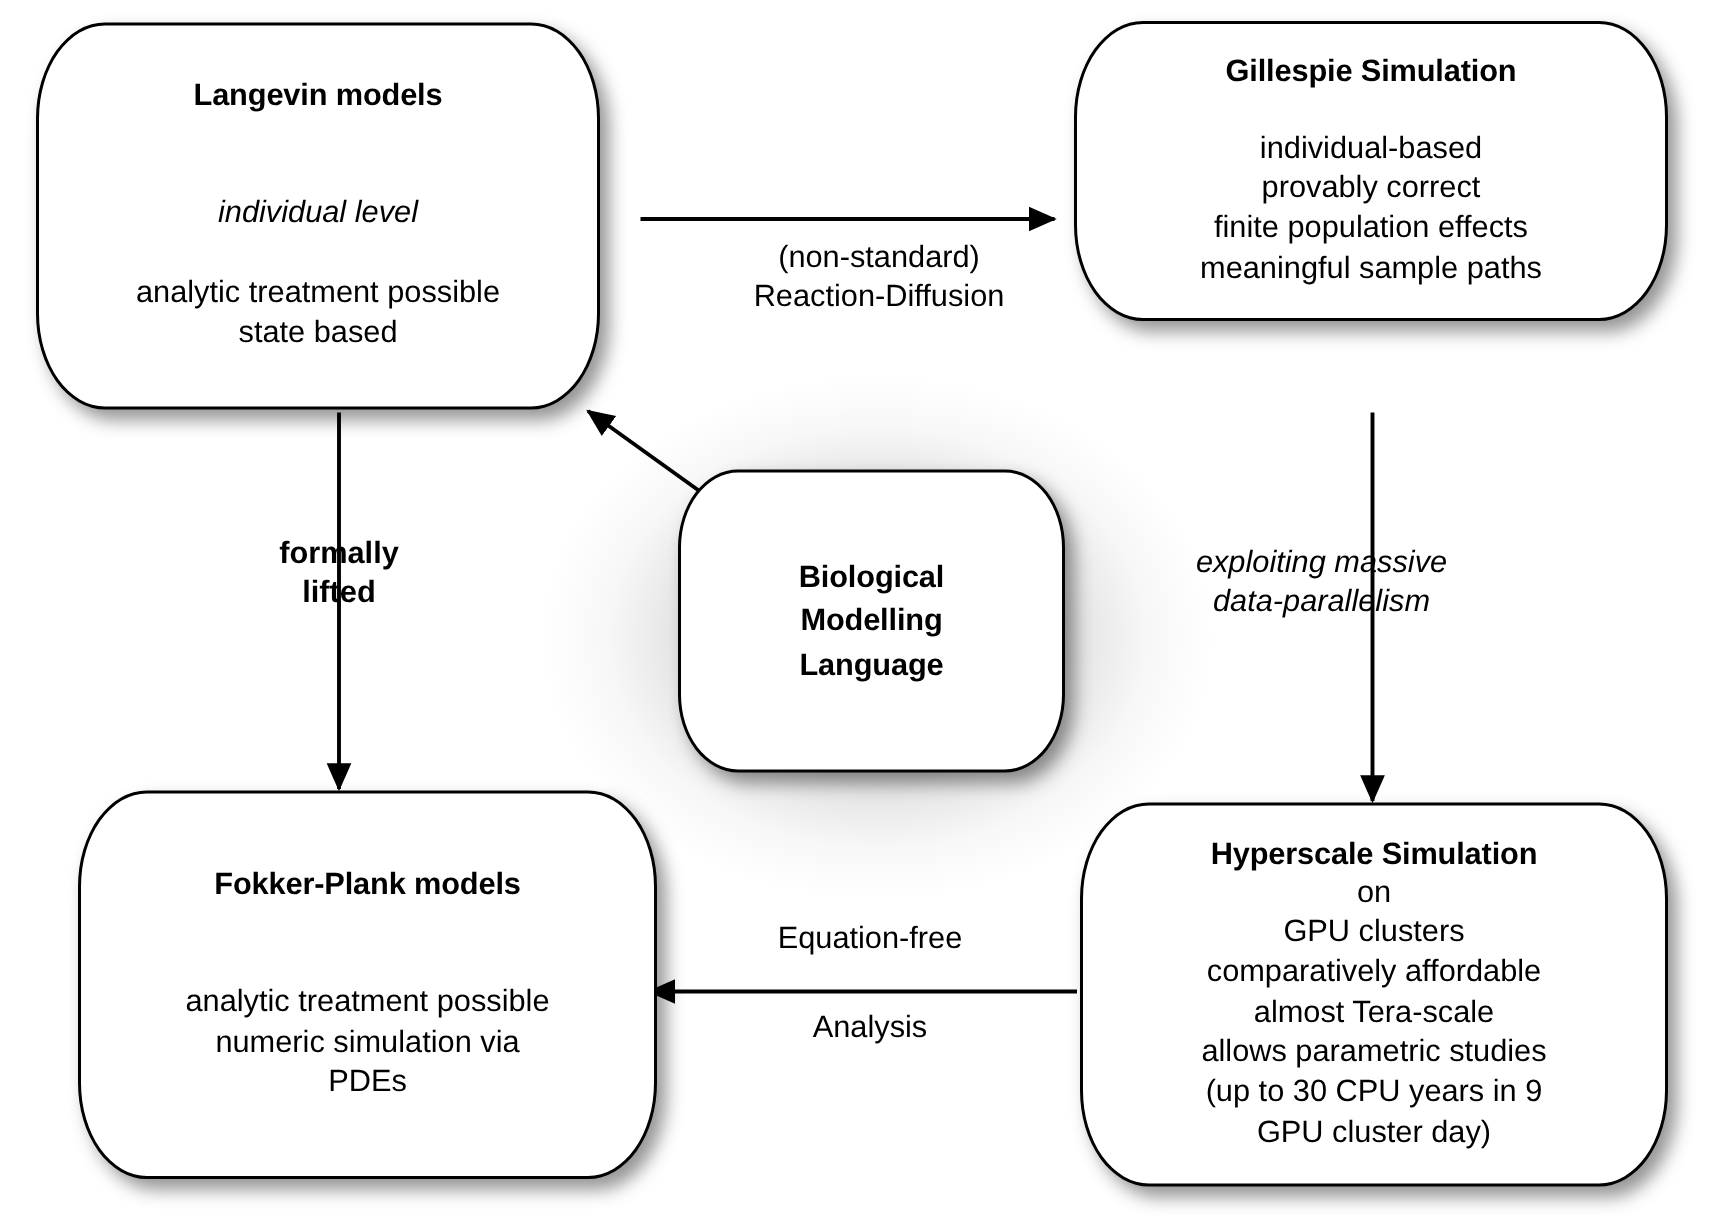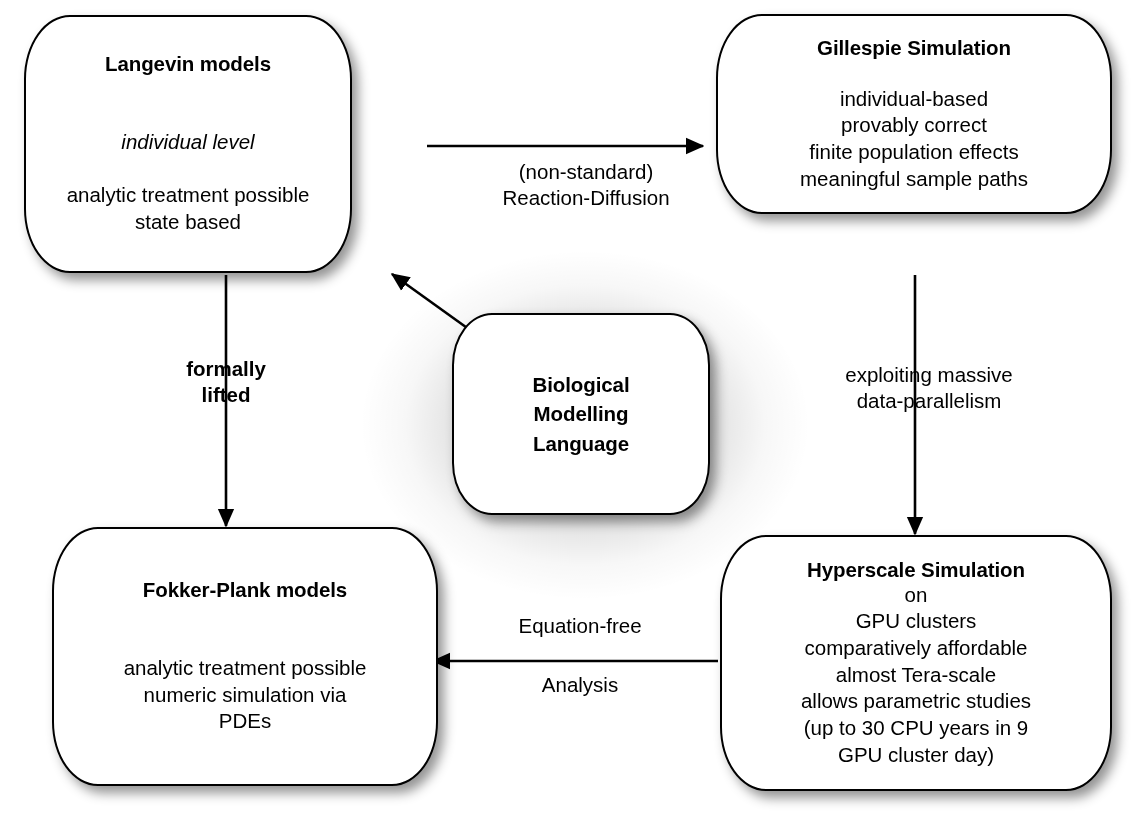--- a/index.html
+++ b/index.html
@@ -108,21 +108,21 @@
 
     <line x1="226" y1="275" x2="226" y2="526" stroke="#000000" stroke-width="2.6" marker-end="url(#ah)"></line>
 
     <line x1="915" y1="275" x2="915" y2="534" stroke="#000000" stroke-width="2.6" marker-end="url(#ah)"></line>
 
     <line x1="718" y1="661" x2="433" y2="661" stroke="#000000" stroke-width="2.6" marker-end="url(#ah)"></line>
 
     <line x1="470" y1="330" x2="392" y2="274" stroke="#000000" stroke-width="2.6" marker-end="url(#ah)"></line>
   </svg>
 
-  <div class="node" style="left:24px; top:15px; width:328px; height:258px;">
+  <div class="node" style="left:24px; top:15px; width:376px; height:258px;">
     <div class="title">Langevin models</div>
     <div class="gap-lg"></div>
     <div class="body">
       <span class="em">individual level</span>
       <span>analytic treatment possible
 state based</span>
     </div>
   </div>
 
   <div class="node" style="left:716px; top:14px; width:396px; height:200px;">
@@ -162,20 +162,20 @@
 GPU cluster day)</div>
   </div>
 
 
   <div class="edge-label" style="left:430px; top:159px; width:272px;padding-left:20px;">(non-standard)
 Reaction-Diffusion</div>
 
   <div class="edge-label" style="left:146px; top:356px; width:160px;font-weight:bold;">formally
 lifted</div>
 
-  <div class="edge-label" style="left:804px; top:362px; width:250px;">exploiting massive
+  <div class="edge-label" style="left:756px; top:362px; width:250px;font-style:italic;">exploiting massive
 data-parallelism</div>
 
   <div class="edge-label" style="left:455px; top:613px; width:250px;">Equation-free</div>
 
   <div class="edge-label" style="left:455px; top:672px; width:250px;">Analysis</div>
 
 </div>
 
 </body></html>

